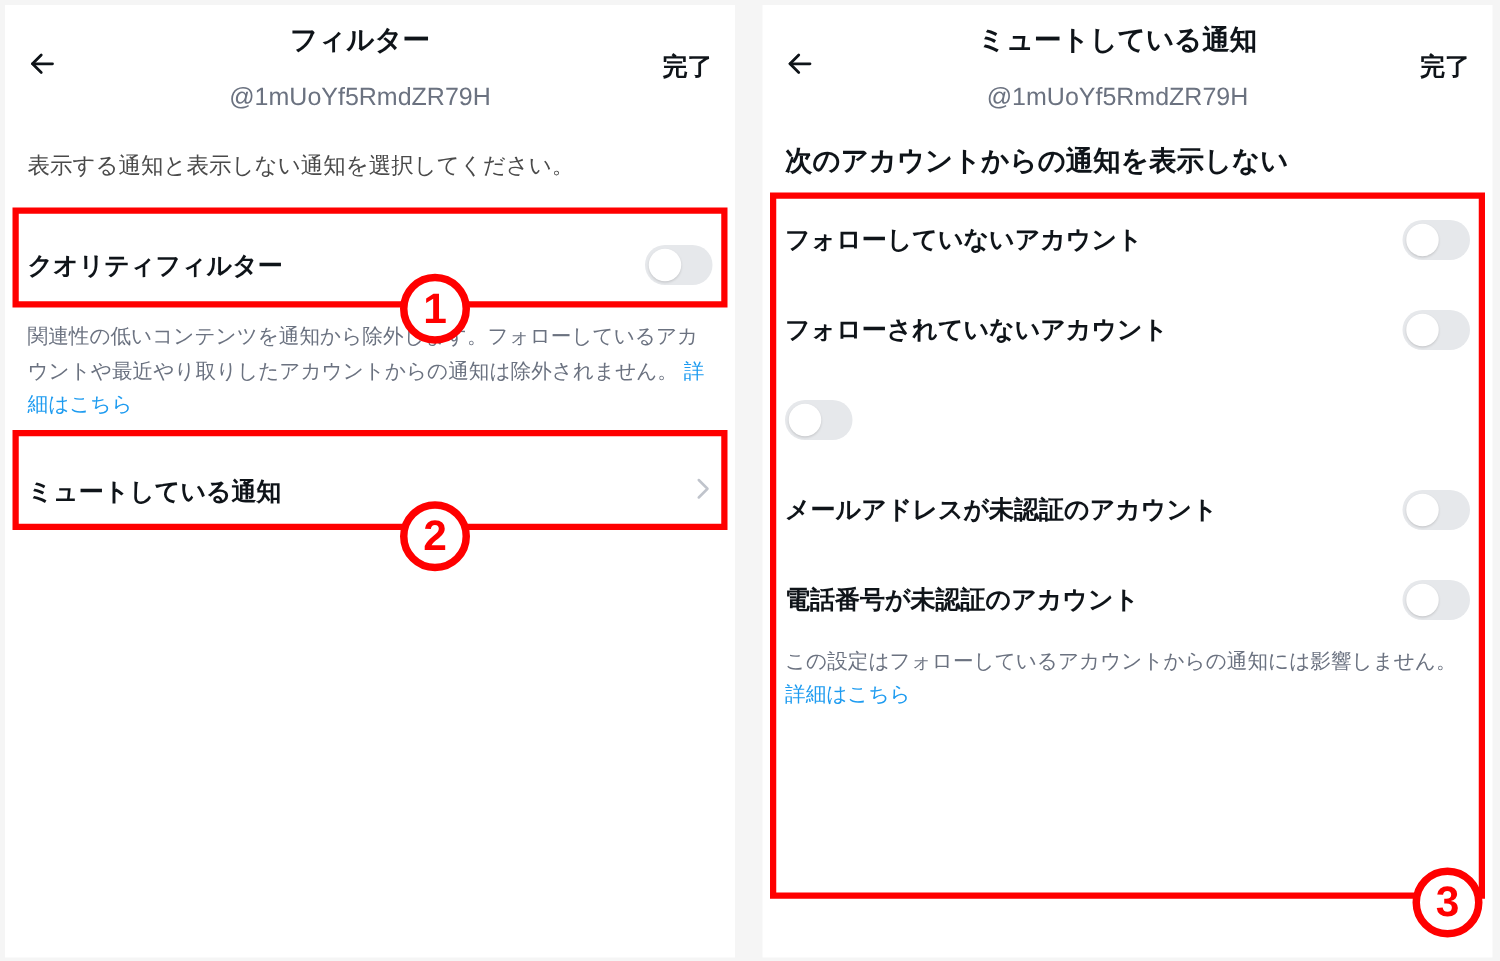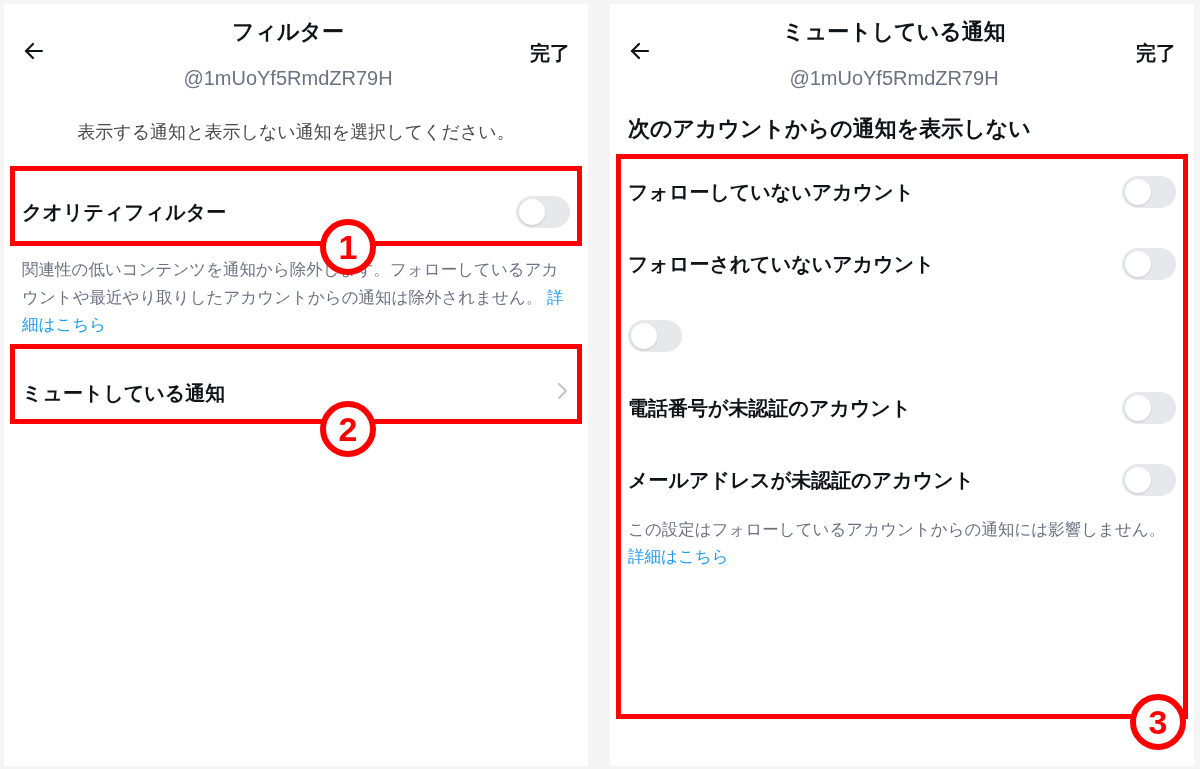--- a/index.html
+++ b/index.html
@@ -49,21 +49,20 @@
       font-size: 20px;
       font-weight: 700;
       color: #0f1419;
       cursor: pointer;
     }
     .section-desc {
       font-size: 18px;
       color: #4a4a4a;
       padding: 18px 18px 22px 18px;
       line-height: 1.6;
-      text-align: center;
     }
     .section-heading {
       font-size: 22px;
       font-weight: 800;
       color: #0f1419;
       padding: 14px 18px 12px 18px;
     }
     .row {
       display: flex;
       align-items: center;
@@ -206,25 +205,25 @@
     <div class="toggle"></div>
   </div>
   <div class="row">
     <div class="row-label">フォローされていないアカウント</div>
     <div class="toggle"></div>
   </div>
   <div class="row">
     <div class="toggle"></div>
   </div>
   <div class="row">
+    <div class="row-label">メールアドレスが未認証のアカウント</div>
+    <div class="toggle"></div>
+  </div>
+  <div class="row">
     <div class="row-label">電話番号が未認証のアカウント</div>
-    <div class="toggle"></div>
-  </div>
-  <div class="row">
-    <div class="row-label">メールアドレスが未認証のアカウント</div>
     <div class="toggle"></div>
   </div>
 
   <div class="help-text">
     <span>この設定はフォローしているアカウントからの通知には影響しません。</span>
     <span class="link">詳細はこちら</span>
   </div>
 
   <div class="red-box" style="left:6px; top:150px; width:572px; height:565px;"></div>
   <div class="badge" style="left:520px; top:690px;">3</div>

